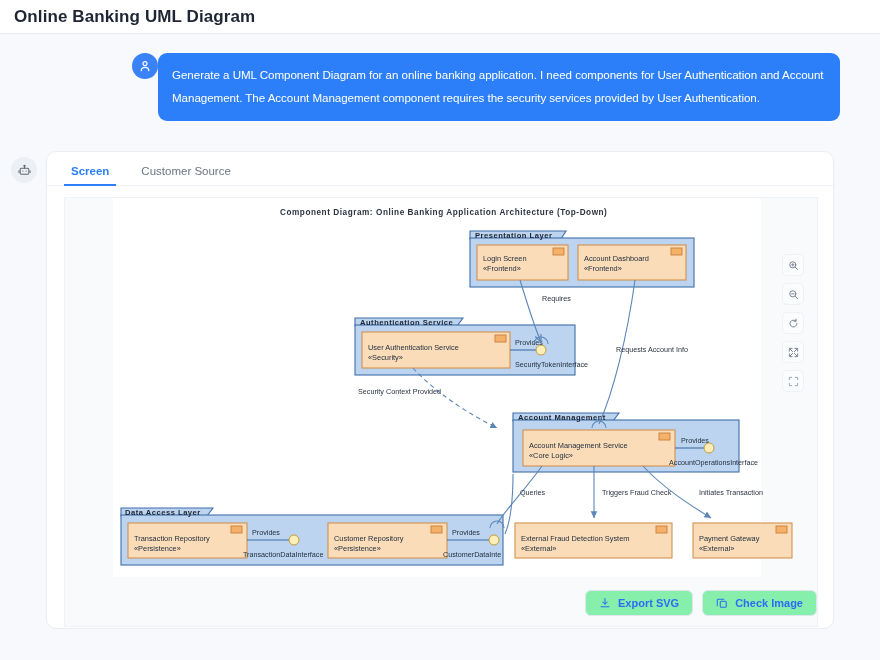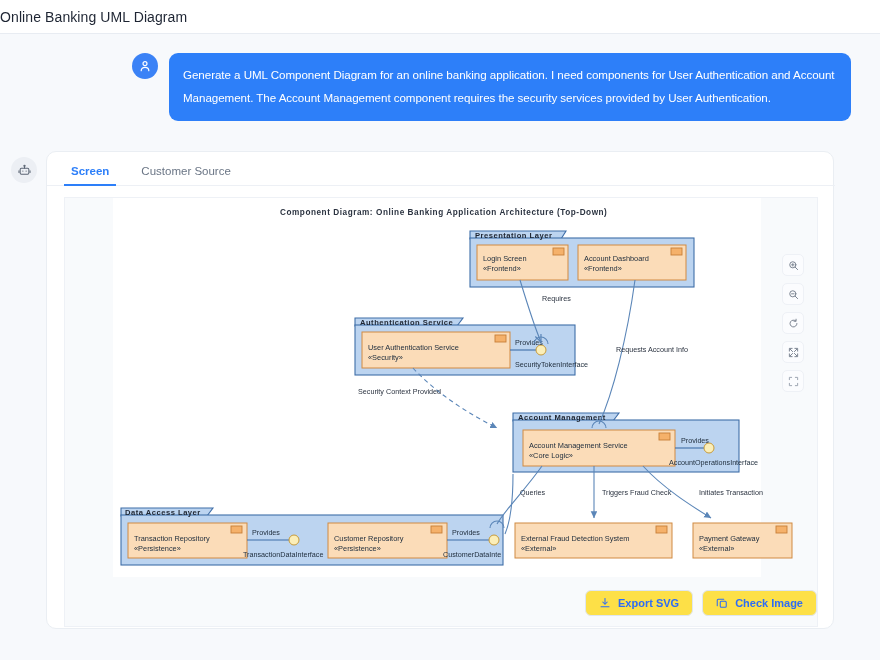--- a/index.html
+++ b/index.html
@@ -17,22 +17,23 @@
 
   
   #titlebar {
     position: absolute; left: 0; top: 0;
     width: 880px; height: 34px;
     background: #ffffff;
     border-bottom: 1px solid #e8ecf2;
     display: flex; align-items: center;
   }
   #titlebar .title {
-    font-size: 14px;
-    font-weight: normal;
+    margin-left: 14px;
+    font-size: 17px;
+    font-weight: bold;
     color: #1e2533;
     letter-spacing: .1px;
   }
 
   
   #chatarea {
     position: absolute; left: 0; top: 34px;
     width: 880px; height: 110px;
     background: #f7f9fc;
   }
@@ -41,21 +42,20 @@
     display: flex; align-items: flex-start;
   }
   .avatar {
     width: 26px; height: 26px; border-radius: 50%;
     background: #3b82f6;
     display: flex; align-items: center; justify-content: center;
     flex: 0 0 26px;
   }
   .avatar svg { display: block; }
   #user-bubble {
-    margin-left: 11px;
     width: 682px;
     background: #2d7ff9;
     color: #ffffff;
     border-radius: 9px;
     padding: 11px 14px 12px 14px;
     font-size: 11.6px;
     line-height: 22.5px;
     letter-spacing: -.05px;
   }
 
@@ -132,21 +132,21 @@
   #footer-actions {
     position: absolute; left: 0; bottom: 12px;
     width: 788px;
     display: flex; justify-content: flex-end; align-items: center;
     gap: 9px; padding-right: 18px;
   }
   .fbtn {
     height: 26px;
     border: 1px solid #dfe6f0;
     border-radius: 6px;
-    background: #fde047;
+    background: #86efac;
     color: #2d6cf6;
     font-size: 11px; font-weight: bold;
     display: flex; align-items: center; gap: 7px;
     padding: 0 13px;
     cursor: pointer;
     white-space: nowrap;
   }
   .fbtn svg { display: block; flex: 0 0 auto; }
 
   

